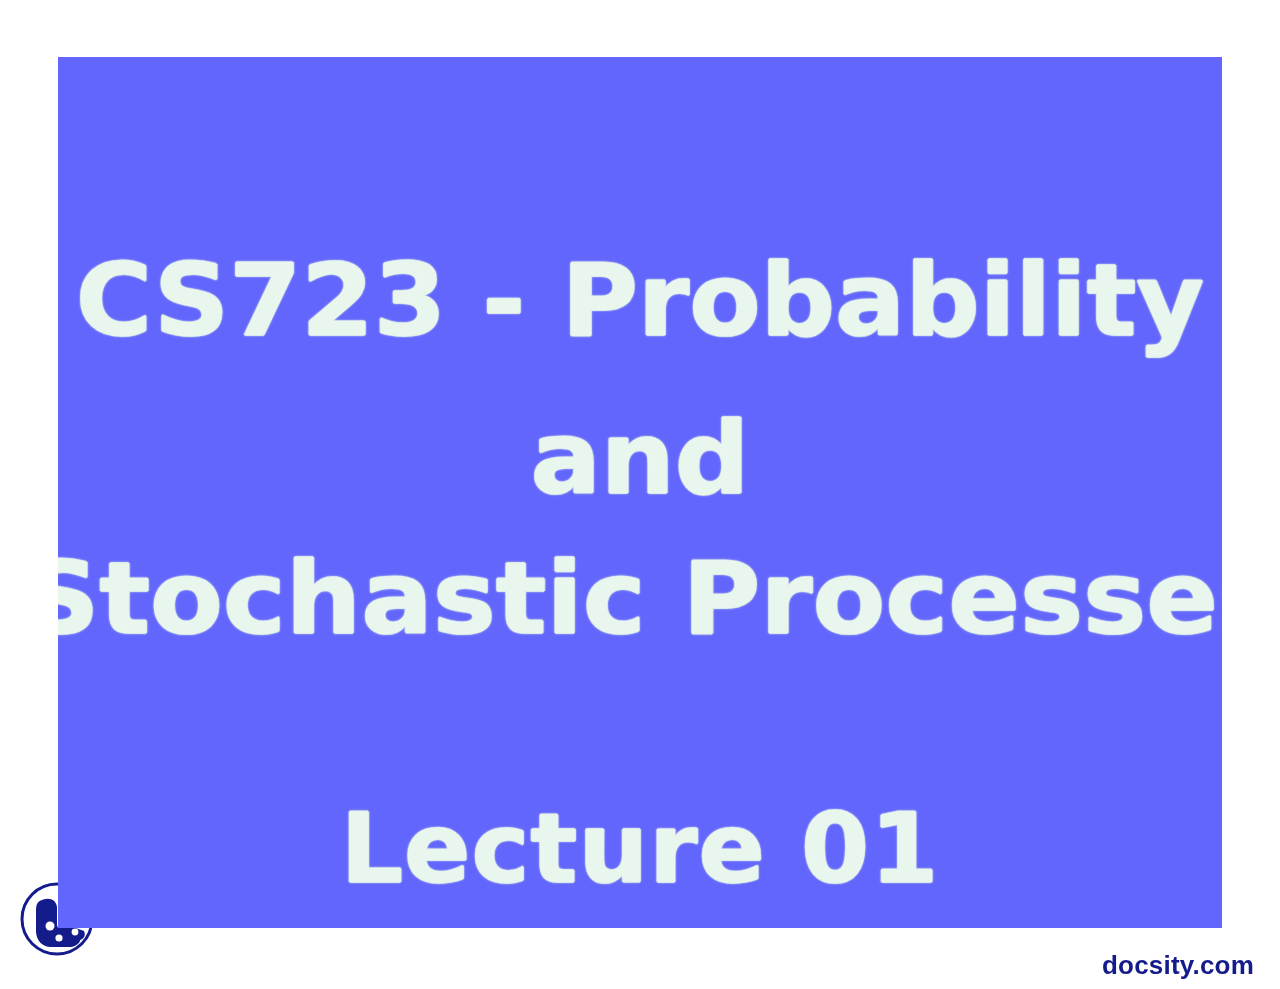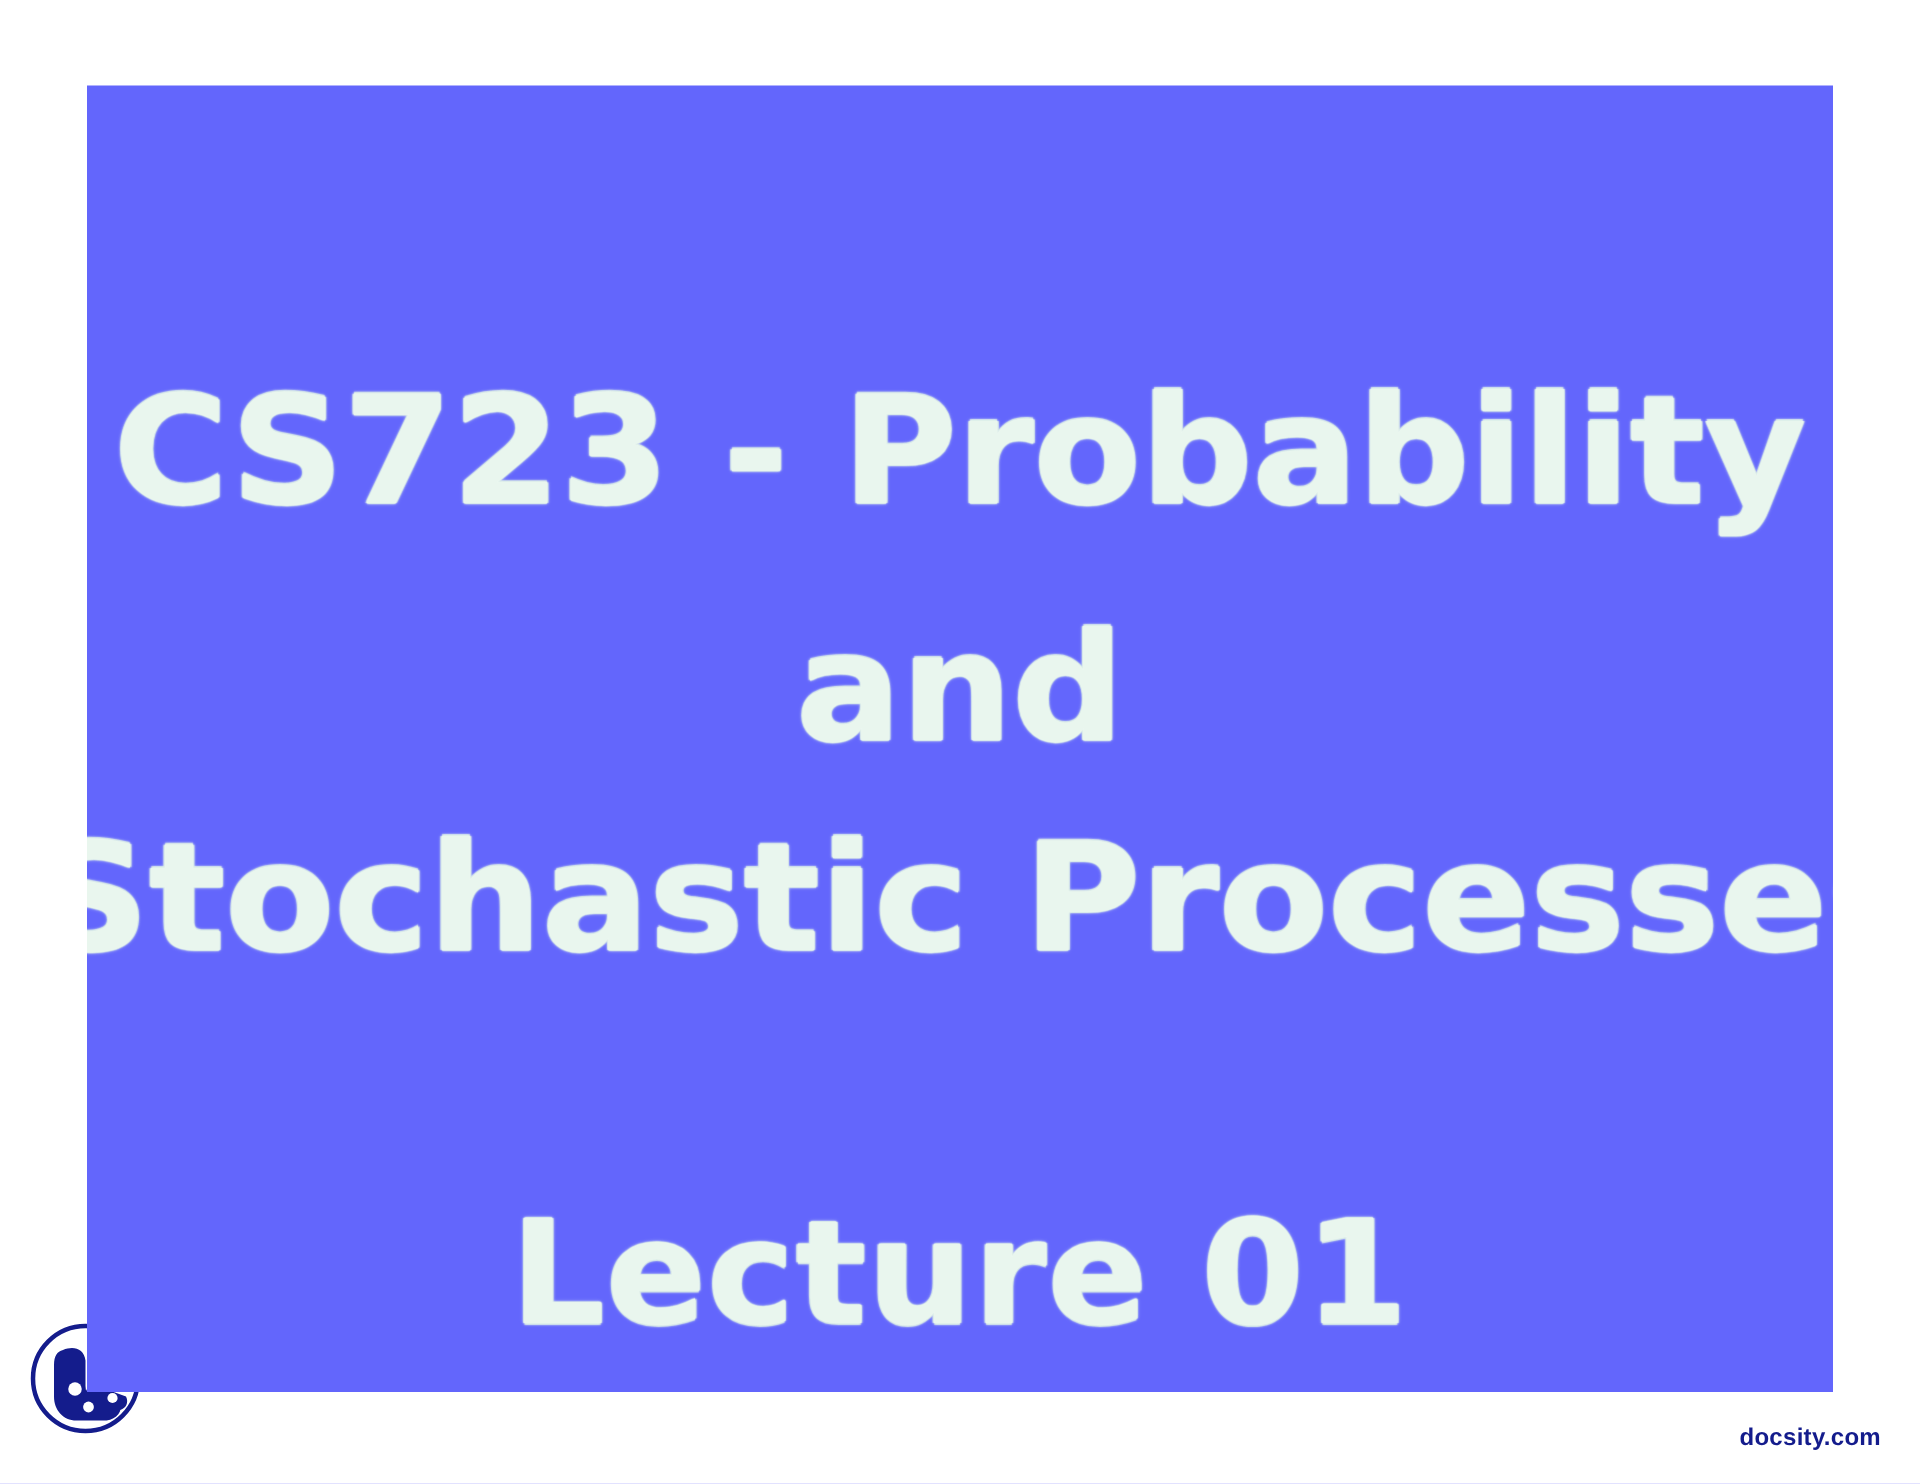--- a/index.html
+++ b/index.html
@@ -100,21 +100,21 @@
     top: 880px;
     width: 78px;
     height: 78px;
     z-index: 2;
   }
   #docsity-url {
     position: absolute;
     right: 26px;
     top: 950px;
     font-family: "Liberation Sans", sans-serif;
-    font-size: 16px;
+    font-size: 26px;
     font-weight: bold;
     color: #141c8c;
     letter-spacing: 0.2px;
     white-space: nowrap;
     z-index: 2;
   }
 </style>
 </head>
 <body>
 

